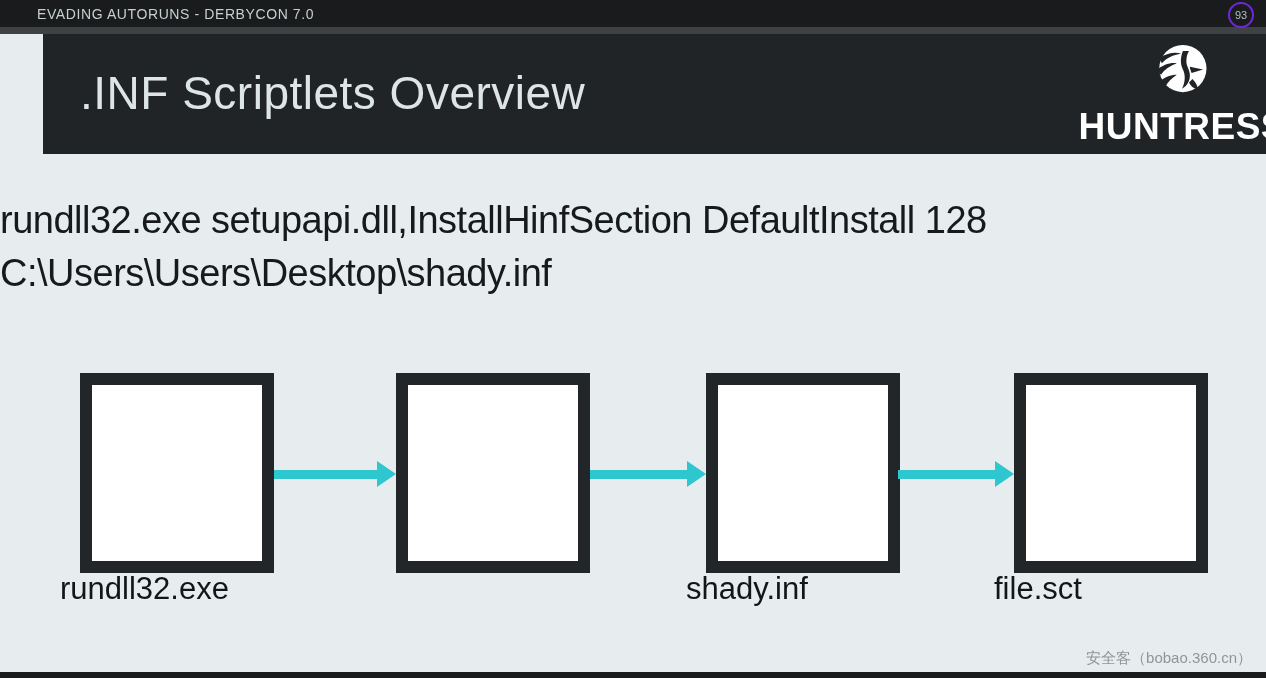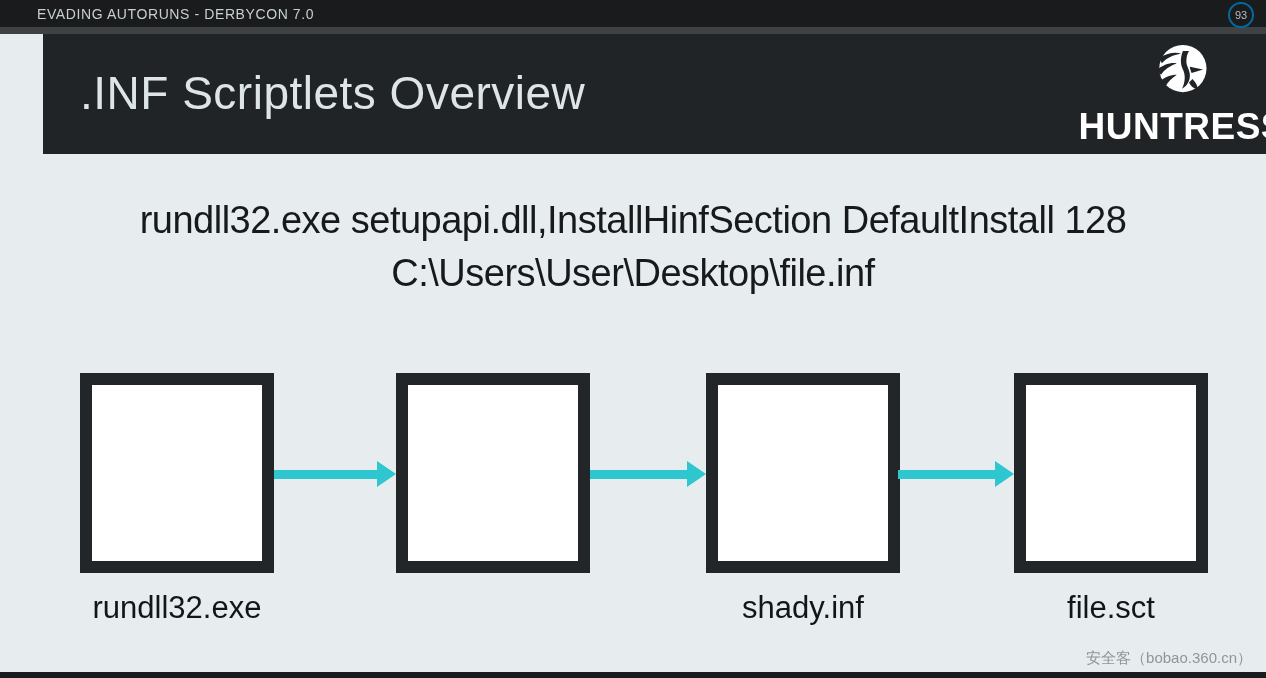--- a/index.html
+++ b/index.html
@@ -13,21 +13,21 @@
   .top-bar {
     position:absolute; top:0; left:0; width:100%; height:27px;
     background:#191b1d;
   }
   .top-bar-title {
     position:absolute; left:37px; top:50%; transform:translateY(-50%);
     font-size:14px; letter-spacing:0.6px; color:#c7cfcf; white-space:nowrap;
   }
   .page-circle {
     position:absolute; right:12px; top:2px; width:26px; height:26px;
-    border:2px solid #0369a1; border-radius:50%;
+    border:2px solid #6d28d9; border-radius:50%;
     display:flex; align-items:center; justify-content:center;
     font-size:11px; color:#b8bfc0; z-index:5;
   }
   .divider {
     position:absolute; top:27px; left:0; width:100%; height:7px;
     background:#3e4245;
   }
   
   .title-band {
     position:absolute; top:34px; left:0; width:100%; height:120px;
@@ -43,32 +43,32 @@
     position:absolute; right:23px; top:50%; transform:translateY(-50%);
     display:flex; align-items:center; gap:5px;flex-direction:column;
   }
   .logo-text {
     font-size:37px; font-weight:700; color:#ffffff; letter-spacing:0.5px;
     white-space:nowrap;
   }
   
   .command {
     position:absolute; top:194px; left:0; width:100%;
-    text-align:center; color:#17191b;
+    color:#17191b;
     font-size:38px; line-height:53px; letter-spacing:-0.5px;
     white-space:nowrap;
   }
   
   .node-box {
     position:absolute; top:373px; width:194px; height:200px;
     background:#ffffff; border:12px solid #232629;
   }
   .node-label {
-    position:absolute; top:590px; width:234px;
-    text-align:center; font-size:31px; color:#131517; white-space:nowrap;
+    position:absolute; top:571px; width:234px;
+    text-align:left; font-size:31px; color:#131517; white-space:nowrap;
   }
   .arrow-line {
     position:absolute; top:470px; height:9px; background:#2ec6cf;
   }
   .arrow-head {
     position:absolute; top:461px; width:0; height:0;
     border-top:13px solid transparent; border-bottom:13px solid transparent;
     border-left:19px solid #2ec6cf;
   }
   
@@ -109,21 +109,21 @@
           <path d="M41 30 L 56 33 L 43 37 C 42 35 41 32 41 30 Z" fill="#212427"></path>
           <path d="M44 44 C 48 48 50 52 50 56 C 45 55 42 52 40 48 Z" fill="#212427"></path>
         </svg>
       </span>
       <span class="logo-text">HUNTRESS</span>
     </div>
   </div>
 
   <div class="command">
     <div>rundll32.exe setupapi.dll,InstallHinfSection DefaultInstall 128</div>
-    <div>C:\Users\User\Desktop\file.inf</div>
+    <div>C:\Users\Users\Desktop\shady.inf</div>
   </div>
 
   <div class="node-box" style="left:80px"></div>
   <div class="node-box" style="left:396px"></div>
   <div class="node-box" style="left:706px"></div>
   <div class="node-box" style="left:1014px"></div>
 
   <div class="arrow-line" style="left:274px; width:104px"></div>
   <div class="arrow-head" style="left:377px"></div>
   <div class="arrow-line" style="left:590px; width:98px"></div>

